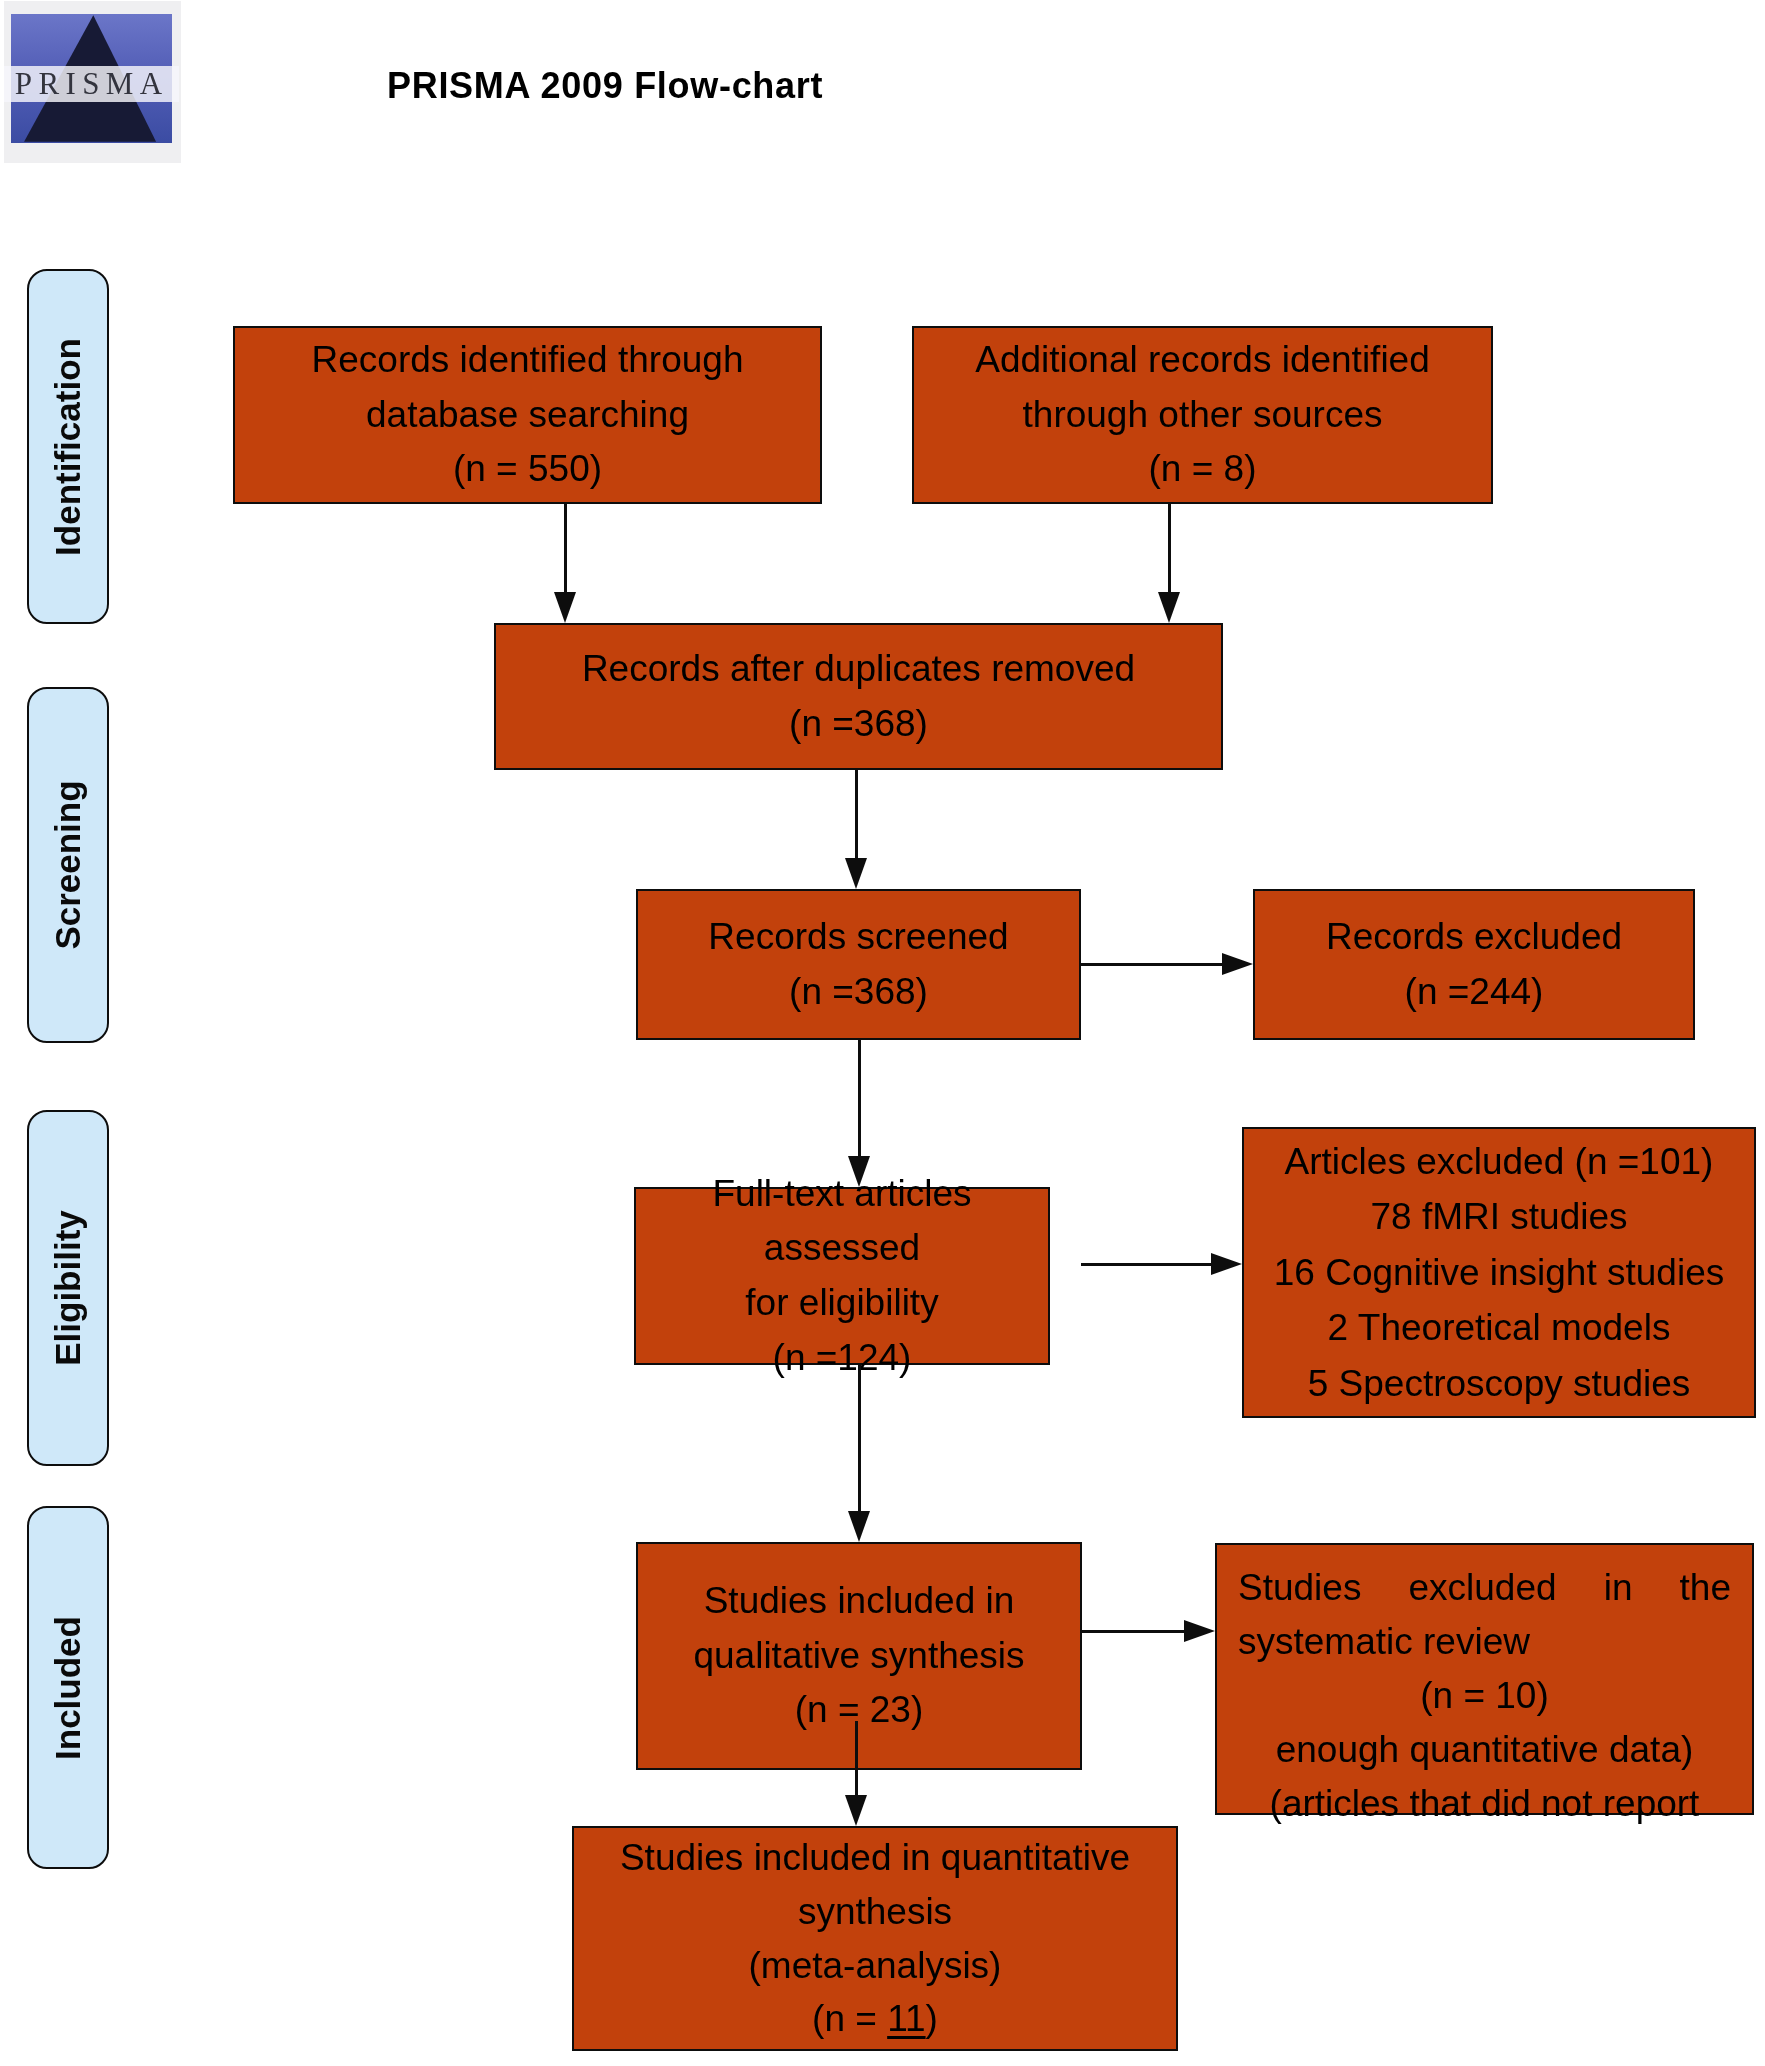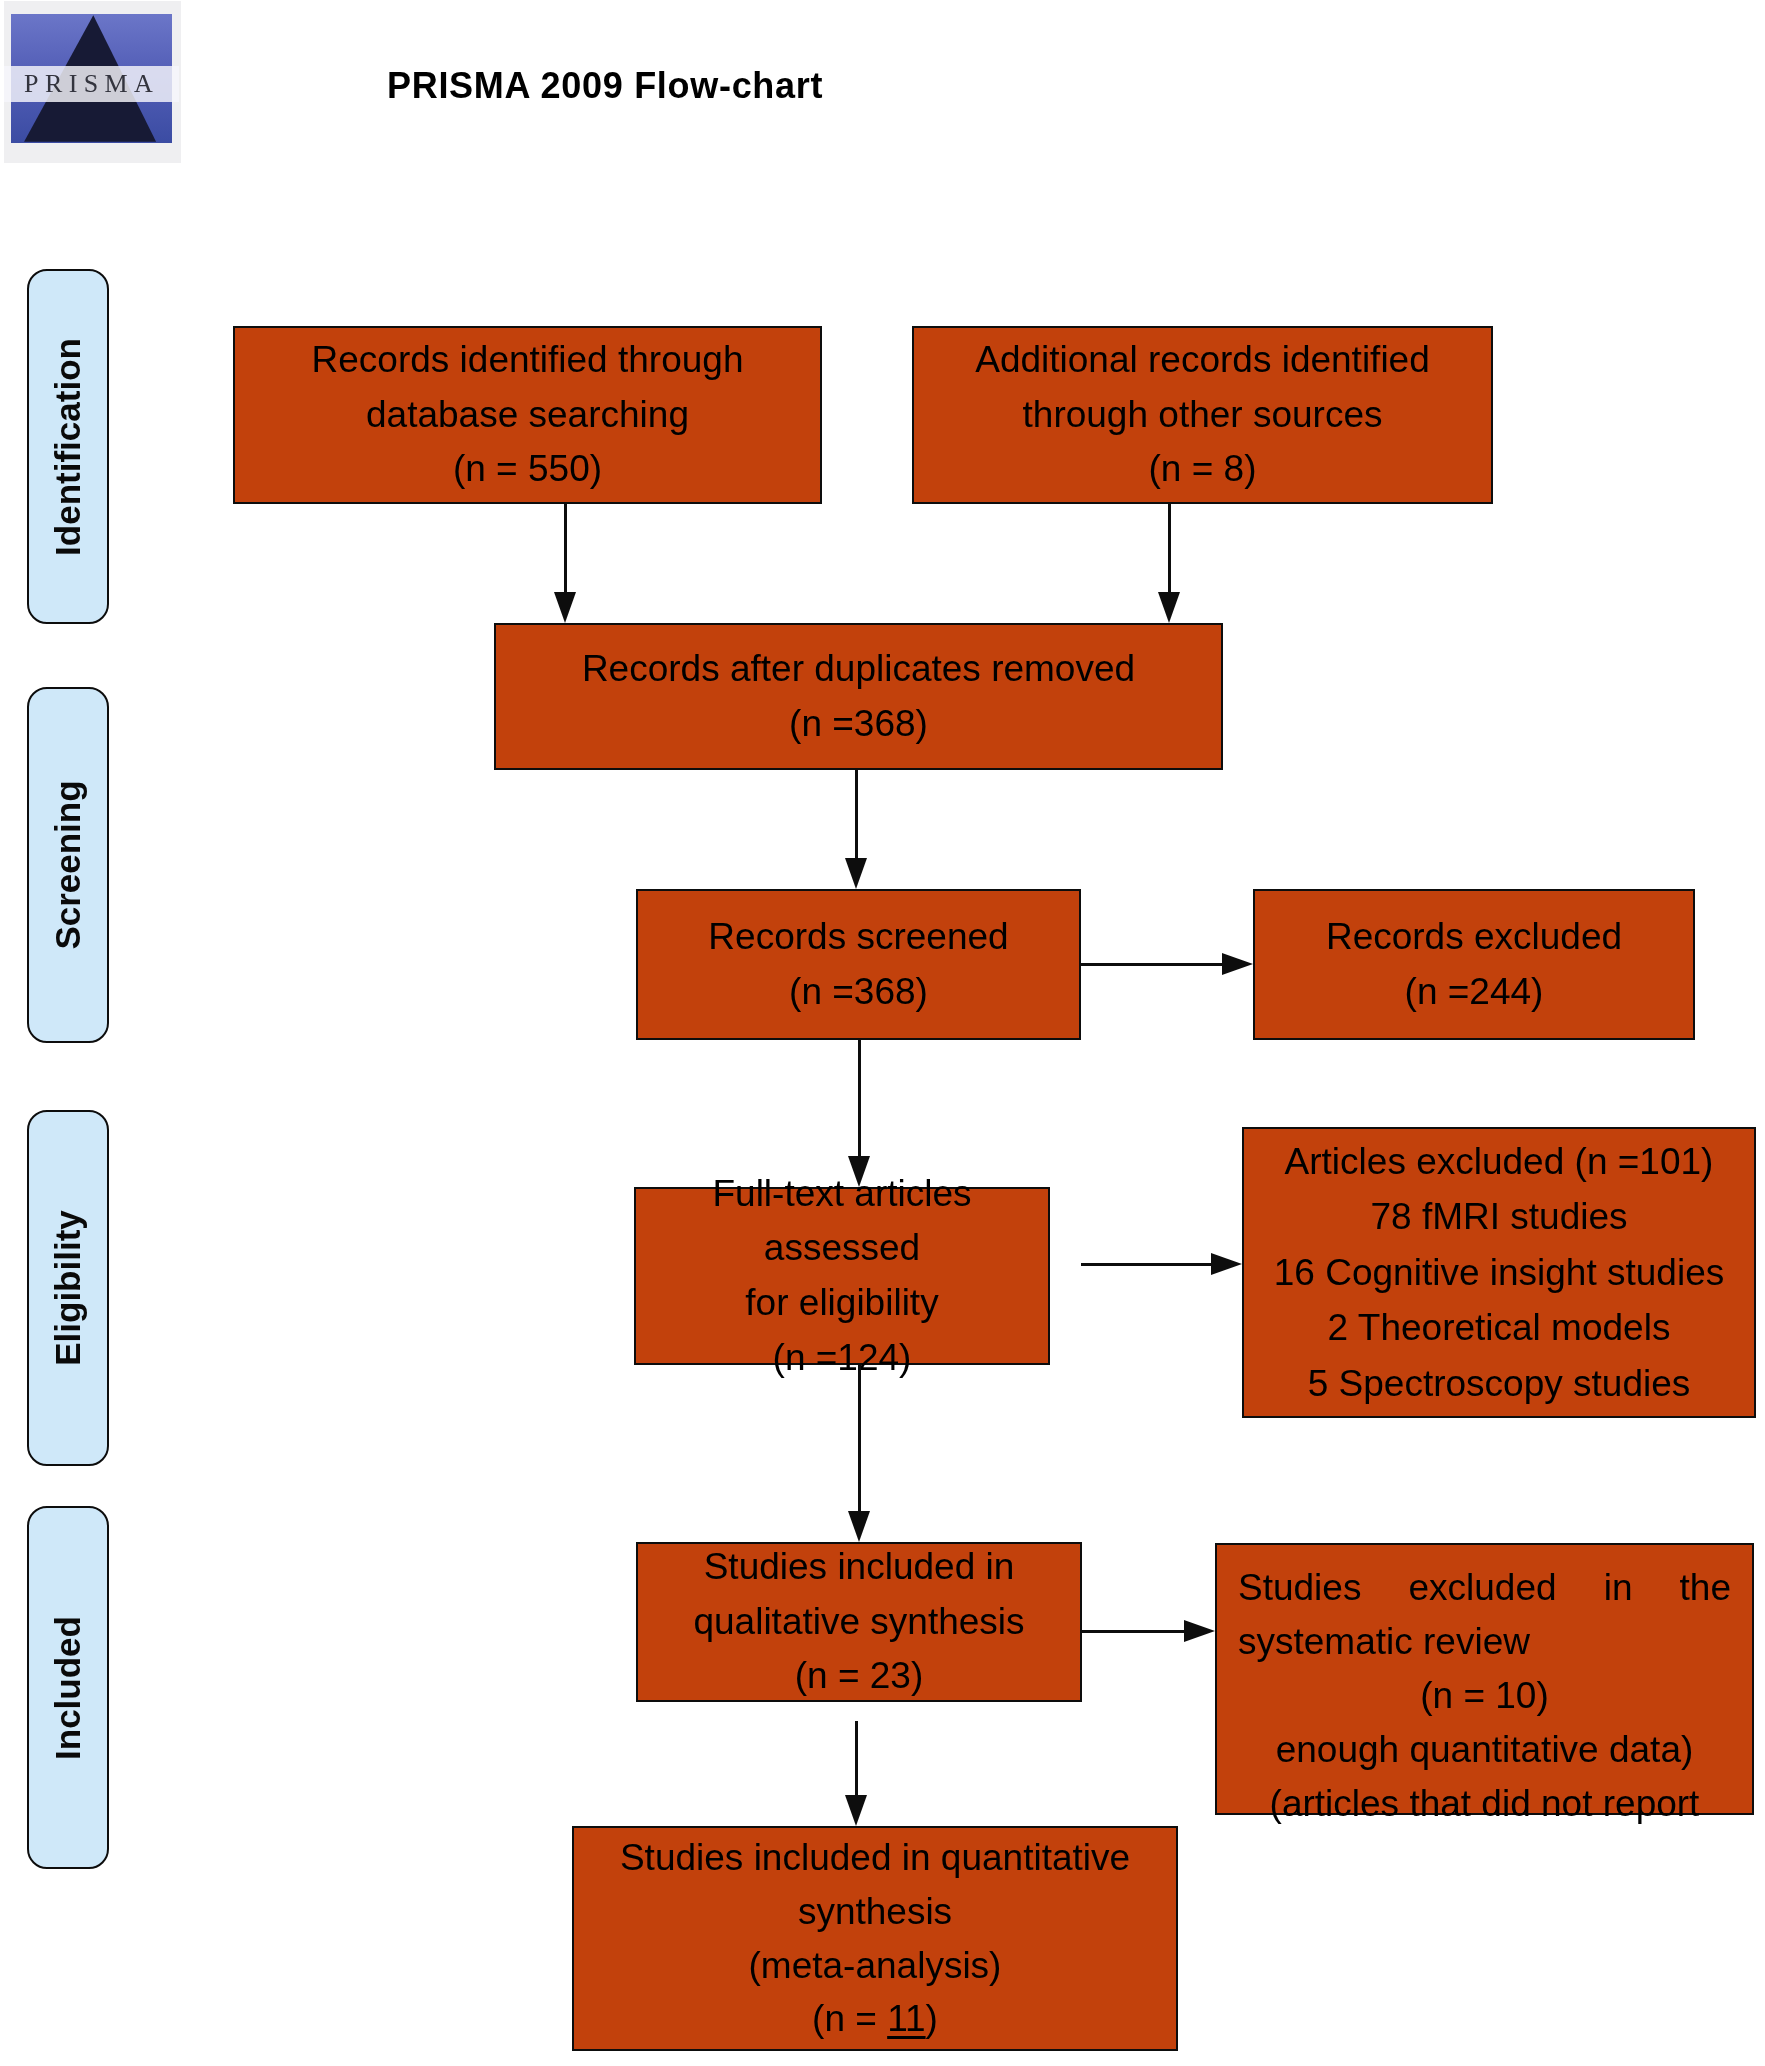--- a/index.html
+++ b/index.html
@@ -16,21 +16,21 @@
   
   .logo{position:absolute;left:4.2px;top:1.4px;width:177px;height:162px;background:#efeff1;}
   .logo-art{position:absolute;left:7px;top:12.7px;width:161px;height:129px;
     background:linear-gradient(180deg,#6b76c8 0%,#5560b8 42%,#3b4ca3 100%);}
   .logo-triangle{position:absolute;left:0;top:0;width:100%;height:100%;
     background:#171a35;clip-path:polygon(51% 1%, 8% 99%, 90% 99%);}
   .logo-band{position:absolute;left:-7px;top:40%;width:calc(100% + 14px);height:28%;
     background:rgba(246,247,251,0.82);}
   .logo-text{position:absolute;left:0;top:40%;width:100%;height:28%;
     display:flex;align-items:center;justify-content:center;
-    font-family:"Liberation Serif", serif;font-size:26px;letter-spacing:6.4px;
+    font-family:"Liberation Serif", serif;font-size:31px;letter-spacing:6.4px;
     color:#33343e;font-weight:500;}
 
   
   .title{position:absolute;left:387px;top:65px;margin:0;
     font-size:36px;font-weight:700;letter-spacing:0.7px;color:#000;}
 
   
   .stage{position:absolute;left:27px;width:82px;
     background:#cfe8f9;border:2.8px solid #0d0d0d;border-radius:20px;
     box-sizing:border-box;display:flex;align-items:center;justify-content:center;}
@@ -47,21 +47,21 @@
     justify-content:center;align-items:center;text-align:center;
     font-size:37px;line-height:1.48;color:#000;}
   .bline{width:100%;}
   #box-identified{left:233px;top:326px;width:589px;height:178px;}
   #box-additional{left:912px;top:326px;width:581px;height:178px;}
   #box-dedup{left:494px;top:623px;width:729px;height:147px;}
   #box-screened{left:636px;top:889px;width:445px;height:151px;}
   #box-rec-excluded{left:1253px;top:889px;width:442px;height:151px;}
   #box-fulltext{left:634px;top:1187px;width:416px;height:178px;}
   #box-art-excluded{left:1242px;top:1127px;width:514px;height:291px;line-height:1.5;}
-  #box-qualitative{left:636px;top:1542px;width:446px;height:160px;}
+  #box-qualitative{left:636px;top:1542px;width:446px;height:228px;}
   #box-stud-excluded{left:1215px;top:1543px;width:539px;height:272px;
     justify-content:flex-start;padding:15.5px 21px 0 21px;line-height:1.46;}
   #box-stud-excluded .jline{width:100%;text-align:justify;}
   #box-quantitative{left:572px;top:1826px;width:606px;height:225px;line-height:1.45;}
   .u{text-decoration:underline;text-decoration-thickness:2.8px;text-underline-offset:5px;}
 
   
   .vl{position:absolute;width:2.8px;background:#0d0d0d;}
   .hd{position:absolute;width:0;height:0;
     border-left:11.3px solid transparent;border-right:11.3px solid transparent;

